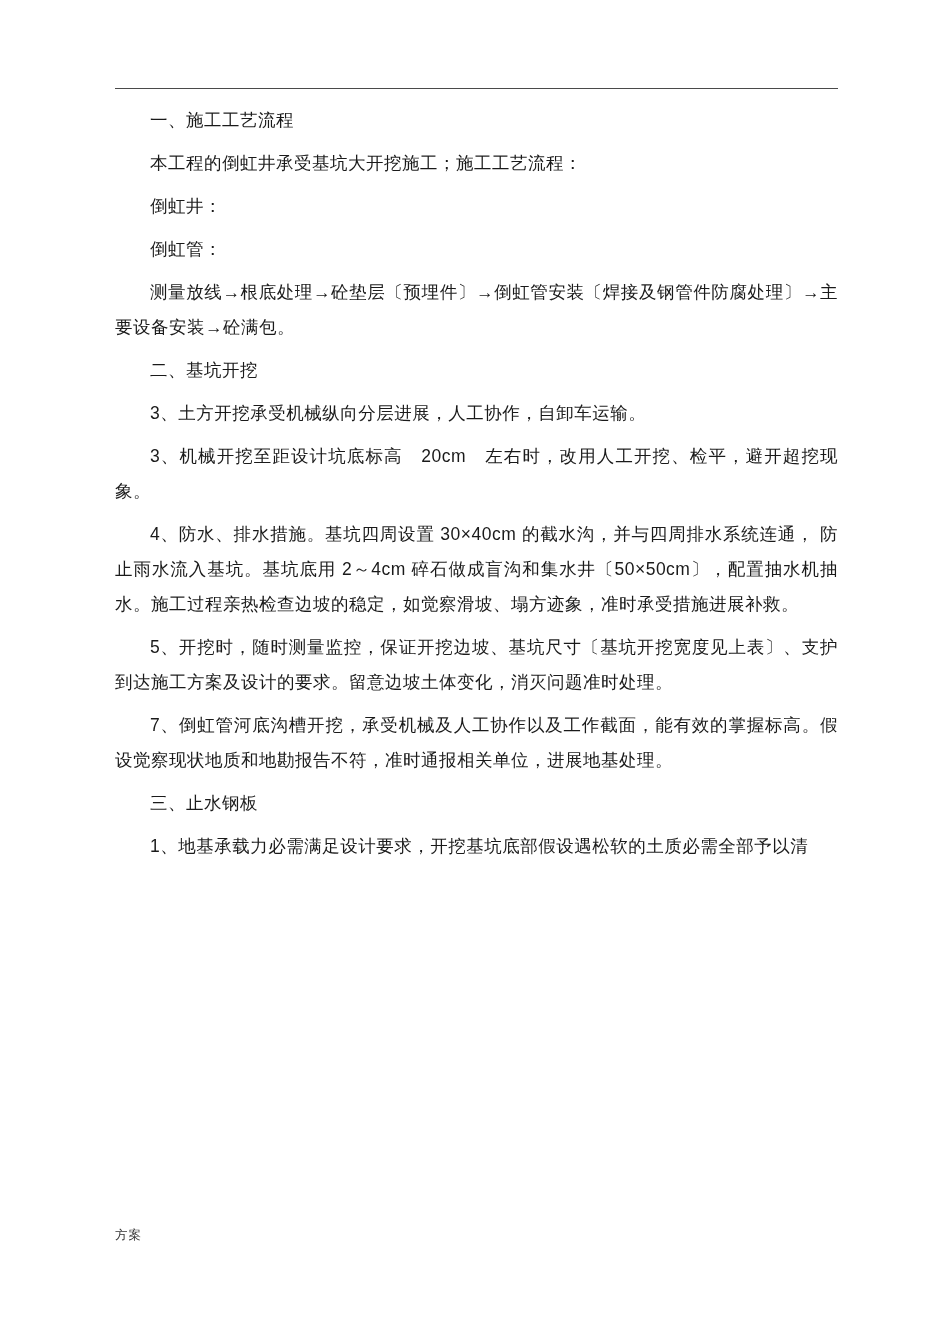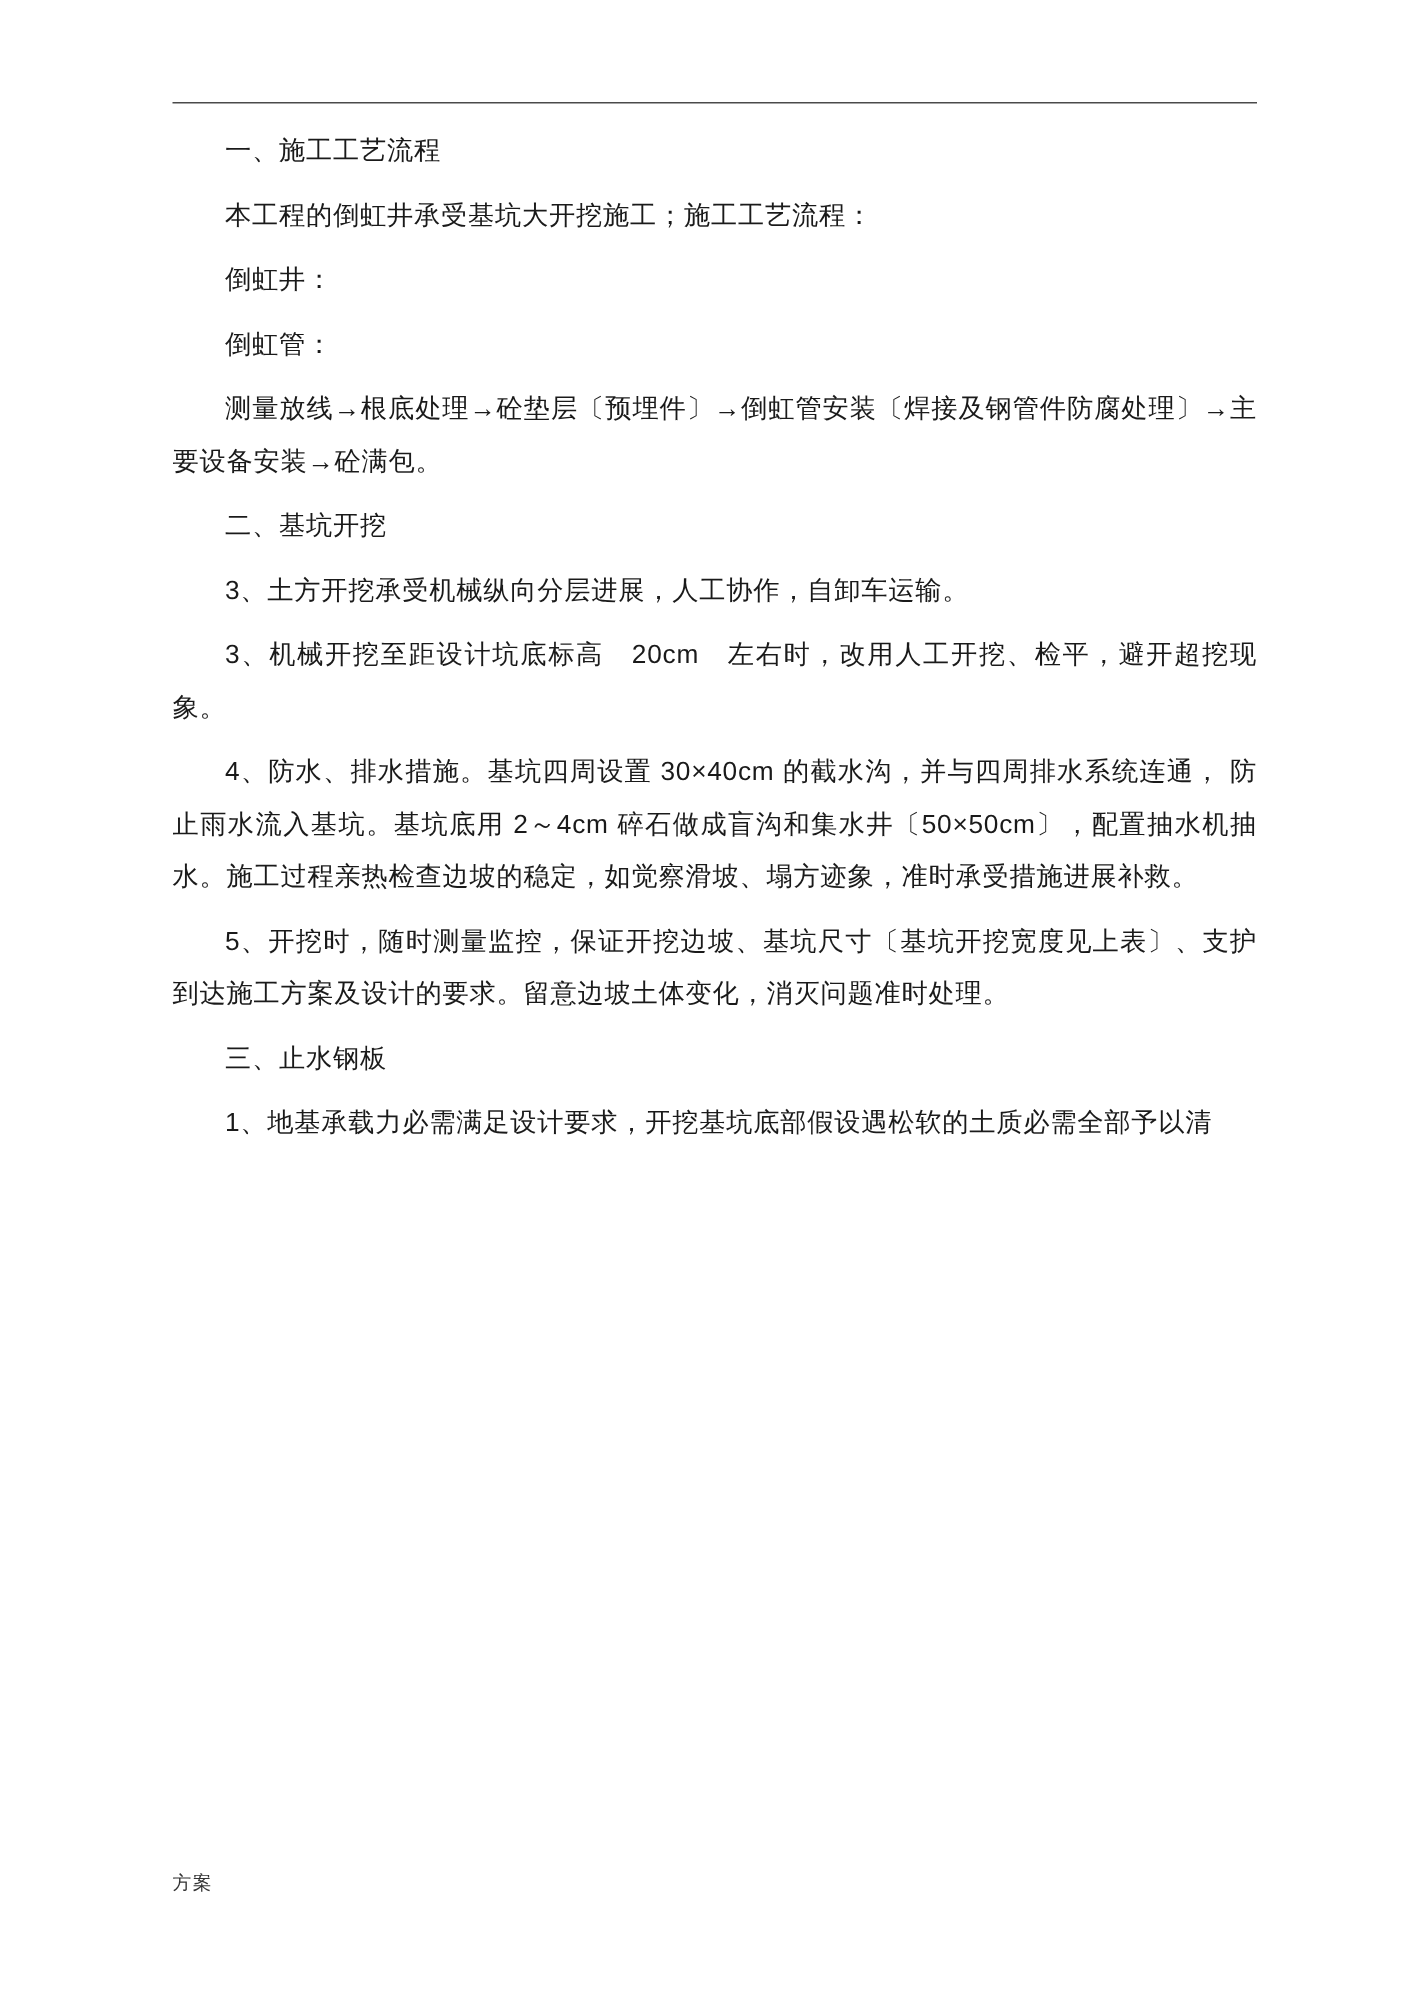--- a/index.html
+++ b/index.html
@@ -15,41 +15,41 @@
     color: #1a1a1a;
     overflow: hidden;
   }
   .page {
     position: absolute;
     top: 0;
     left: 0;
     width: 950px;
     height: 1344px;
     box-sizing: border-box;
-    padding: 68px 112px 0 115px;
+    padding: 88px 112px 0 115px;
   }
   .header-rule {
     border-top: 1.5px solid #4a4a4a;
     height: 0;
     width: 100%;
     margin-bottom: 14px;
   }
   .content p {
     margin: 8px 0;
     font-size: 17.5px;
     line-height: 35px;
     text-align: justify;
     text-indent: 2em;
     letter-spacing: 0.5px;
     word-break: break-all;
   }
   .page-footer {
     position: absolute;
     left: 115px;
-    bottom: 80px;
+    bottom: 100px;
     font-size: 12.5px;
     color: #333333;
     letter-spacing: 1px;
   }
 </style>
 </head>
 <body>
 
 <div class="page">
   <div class="header-rule"></div>
@@ -57,17 +57,18 @@
     <p>一、施工工艺流程</p>
     <p>本工程的倒虹井承受基坑大开挖施工；施工工艺流程：</p>
     <p>倒虹井：</p>
     <p>倒虹管：</p>
     <p>测量放线→根底处理→砼垫层〔预埋件〕→倒虹管安装〔焊接及钢管件防腐处理〕→主要设备安装→砼满包。</p>
     <p>二、基坑开挖</p>
     <p>3、土方开挖承受机械纵向分层进展，人工协作，自卸车运输。</p>
     <p>3、机械开挖至距设计坑底标高　20cm　左右时，改用人工开挖、检平，避开超挖现象。</p>
     <p>4、防水、排水措施。基坑四周设置 30×40cm 的截水沟，并与四周排水系统连通， 防止雨水流入基坑。基坑底用 2～4cm 碎石做成盲沟和集水井〔50×50cm〕，配置抽水机抽水。施工过程亲热检查边坡的稳定，如觉察滑坡、塌方迹象，准时承受措施进展补救。</p>
     <p>5、开挖时，随时测量监控，保证开挖边坡、基坑尺寸〔基坑开挖宽度见上表〕、支护到达施工方案及设计的要求。留意边坡土体变化，消灭问题准时处理。</p>
+    <p>7、倒虹管河底沟槽开挖，承受机械及人工协作以及工作截面，能有效的掌握标高。假设觉察现状地质和地勘报告不符，准时通报相关单位，进展地基处理。</p>
     <p>三、止水钢板</p>
     <p>1、地基承载力必需满足设计要求，开挖基坑底部假设遇松软的土质必需全部予以清</p>
   </div>
   <div class="page-footer">方案</div>
 </div>
 
 </body></html>

